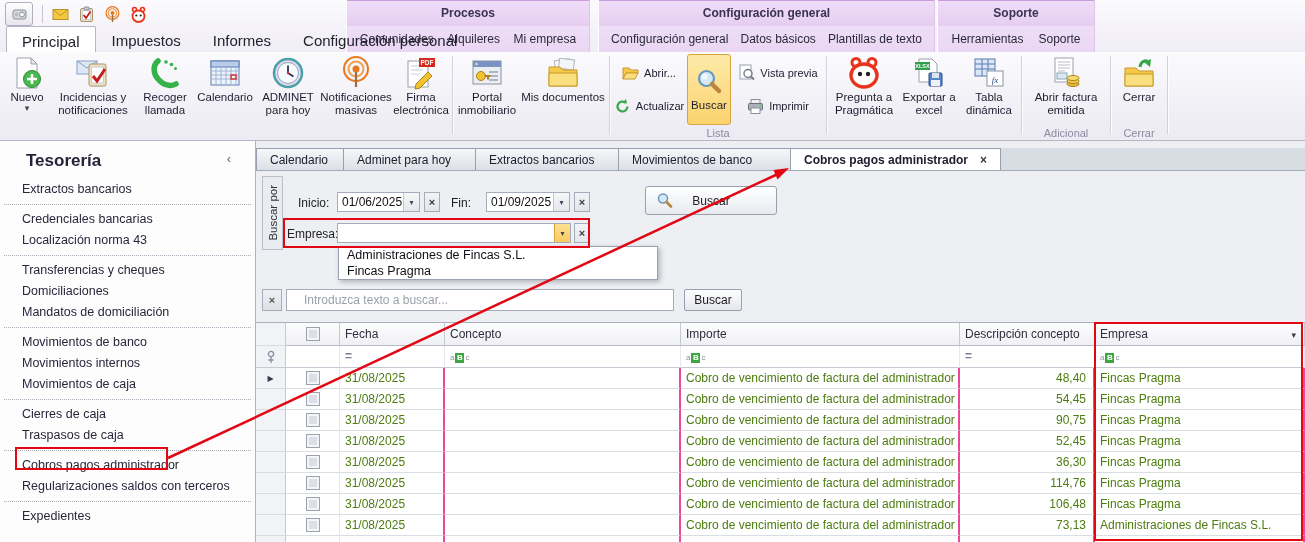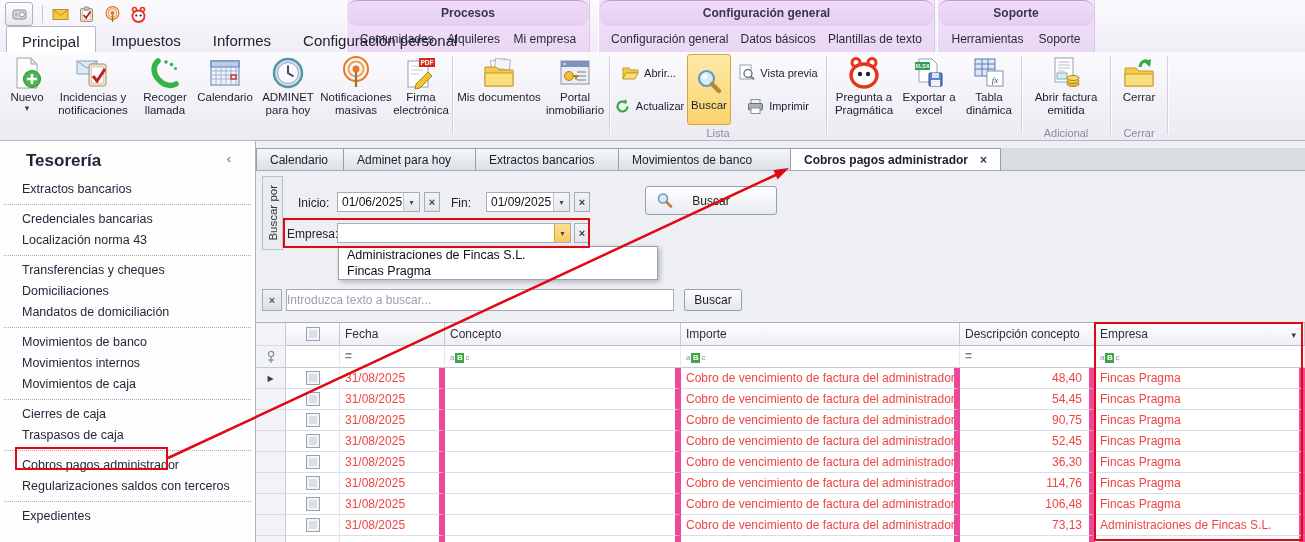--- a/index.html
+++ b/index.html
@@ -13,21 +13,21 @@
   .hdr{position:absolute;left:0;top:0;width:1305px;height:52px;
        background:linear-gradient(#fbfafd,#f0edf5);}
   .qat{position:absolute;left:5px;top:2px;height:24px;display:flex;align-items:center;gap:9px;}
   .qat .qbox{width:26px;height:22px;border:1px solid #b4aec2;border-radius:3px;
        background:linear-gradient(#fefefe,#e9e5f0);display:flex;align-items:center;justify-content:center;}
   .qat .qsep{width:1px;height:18px;background:#c9c3d4;}
   .qicon{width:17px;height:17px;display:block;}
   .ctx{position:absolute;top:0;height:52px;background:linear-gradient(#f3e6fa,#ead6f3);
        border-left:1px solid #fff;border-right:1px solid #dcc4ea;}
   .ctx-title{height:25px;line-height:25px;text-align:center;font-weight:bold;font-size:12px;
-       color:#3a3352;border-top:1px solid #c89ade;background:linear-gradient(#f0ddf8,#e6cdf0);border-radius:10px;}
+       color:#3a3352;border-top:1px solid #c89ade;background:linear-gradient(#f0ddf8,#e6cdf0);}
   .ctx-tabs{height:26px;display:flex;align-items:center;justify-content:space-around;
        font-size:12px;color:#2a2a38;padding:0 6px;}
   .main-tabs{position:absolute;left:6px;top:26px;height:26px;display:flex;align-items:stretch;}
   .mtab{padding:6px 16px 0 16px;font-size:15px;color:#222230;}
   .mtab.active{background:#fff;border:1px solid #b9b3c6;border-bottom:none;
        border-radius:2px 2px 0 0;padding:6px 15px 0 15px;}
   
   .ribbon{position:absolute;left:0;top:52px;width:1305px;height:89px;
       background:linear-gradient(#fbfafd,#eceaf2);border-bottom:1px solid #b9b3c6;
       display:flex;align-items:stretch;padding-left:4px;box-sizing:border-box;}
@@ -86,39 +86,39 @@
       display:flex;align-items:center;justify-content:center;font-size:12px;color:#222;}
   .searchbtn .sicon{position:absolute;left:10px;}
   .popup{position:absolute;left:82px;top:105px;width:318px;height:32px;background:#fff;
       border:1px solid #9aa2b0;box-shadow:2px 2px 5px rgba(60,60,80,.35);z-index:30;}
   .popup .opt{font-size:12.5px;line-height:15px;padding:1px 0 0 8px;color:#101018;white-space:nowrap;}
   
   .findx{position:absolute;left:6px;top:148px;width:20px;height:22px;border:1px solid #a5adba;
       background:linear-gradient(#eef0f3,#dde0e6);box-sizing:border-box;display:flex;
       align-items:center;justify-content:center;font-size:11px;font-weight:bold;color:#555;}
   .findinput{position:absolute;left:30px;top:148px;width:388px;height:22px;border:1px solid #a5adba;
-      box-sizing:border-box;font:12px "Liberation Sans",sans-serif;padding:0 0;color:#333;}
+      box-sizing:border-box;font:12px "Liberation Sans",sans-serif;padding:0 17px;color:#333;}
   .findinput::placeholder{color:#9aa0ab;}
   .findbtn{position:absolute;left:428px;top:148px;width:58px;height:22px;
       background:linear-gradient(#fdfdfe,#e4e7ed);border:1px solid #98a0ae;border-radius:2px;
       box-sizing:border-box;display:flex;align-items:center;justify-content:center;
       font-size:12px;color:#222;}
   
   .grid{position:absolute;left:0;top:181px;right:0;bottom:0;background:#fff;
       border-top:1px solid #aab0bc;display:grid;overflow:hidden;
       grid-template-columns:30px 54px 105px 236px 279px 135px 1fr;
       grid-template-rows:23px 22px repeat(9,21px);}
   .hcell{background:linear-gradient(#fdfdfe,#eff0f4);border-right:1px solid #c5c9d2;
       border-bottom:1px solid #b7bcc7;font-size:12px;color:#2e2e3e;
       padding:4px 0 0 5px;box-sizing:border-box;position:relative;white-space:nowrap;overflow:hidden;}
   .gut{background:#f2f3f6;border-right:1px solid #c5c9d2;border-bottom:1px solid #d9dce2;
       display:flex;align-items:center;justify-content:center;}
   .fcell{background:#fff;border-right:1px solid #e4e7ec;border-bottom:1px solid #c5c9d2;
       padding:3px 0 0 5px;box-sizing:border-box;}
-  .dcell{font-size:12px;color:#ef4444;border-right:6px solid #ec4899;border-bottom:1px solid #dadde3;
+  .dcell{font-size:12px;color:#4d7c0f;border-right:2px solid #ec4899;border-bottom:1px solid #dadde3;
       padding:3px 0 0 5px;box-sizing:border-box;white-space:nowrap;overflow:hidden;}
   .ccell{border-right:1px solid #e4e7ec;border-bottom:1px solid #dadde3;display:flex;
       align-items:center;justify-content:center;}
   .num{text-align:right;padding-right:7px;padding-left:0;}
   .cb{width:12px;height:12px;border:1px solid #9aa2ae;background:#f4f5f8;
       display:inline-block;position:relative;}
   .cb:after{content:"";position:absolute;left:2px;top:2px;right:2px;bottom:2px;background:#dcdfe6;}
   .rowarrow{font-size:8px;color:#3a3a48;}
   .eq{font-weight:bold;color:#7a8090;font-size:12px;}
   .abc{display:inline-flex;align-items:center;gap:1px;font-size:8px;color:#8a8f9a;}
@@ -268,39 +268,39 @@
     <span class="ricon"><svg viewBox="0 0 34 34">
           <rect x="4" y="5" width="20" height="26" fill="#fff" stroke="#9aa0ac"></rect>
           <path d="M7 10h12M7 14h12M7 18h8" stroke="#c8ccd4"></path>
           <rect x="15" y="2" width="16" height="9" fill="#d42a1e"></rect>
           <text x="23" y="9" font-size="6.5" font-weight="bold" fill="#fff" text-anchor="middle" font-family="Liberation Sans,sans-serif">PDF</text>
           <path d="M12 28l12-12 4 4-12 12-5 1z" fill="#f2c230" stroke="#a8841c"></path>
         </svg></span>
     <span>Firma electrónica</span>
   </div>
   <div class="rsep"></div>
-  <div class="rbtn" style="width:88px">
-    <span class="ricon"><svg viewBox="0 0 34 34">
-          <rect x="9" y="4" width="15" height="10" fill="#fff" stroke="#b0b4bc" transform="rotate(-8 16 9)"></rect>
-          <rect x="13" y="3" width="15" height="10" fill="#f4f5f8" stroke="#b0b4bc" transform="rotate(7 20 8)"></rect>
-          <path d="M3 11h11l3 3h14v16H3z" fill="#f6c94a" stroke="#c79a28"></path>
-          <path d="M3 17h28v13H3z" fill="#fadf7e" stroke="#c79a28"></path>
-        </svg></span>
-    <span>Mis documentos</span>
-  </div>
   <div class="rbtn" style="width:64px">
     <span class="ricon"><svg viewBox="0 0 34 34">
           <rect x="3" y="5" width="28" height="23" fill="#eceef2" stroke="#8a92a2"></rect>
           <rect x="3" y="5" width="28" height="6" fill="#7a93c0"></rect>
           <circle cx="6.5" cy="8" r="1.2" fill="#dce4f0"></circle>
           <path d="M19 16h9M19 20h9M19 24h9" stroke="#9aa2b2" stroke-width="1.4"></path>
           <circle cx="11" cy="20" r="4.5" fill="#f2c230" stroke="#a8841c"></circle>
           <path d="M14.5 20h6M18 20v3.5" stroke="#a8841c" stroke-width="2"></path>
         </svg></span>
     <span>Portal inmobiliario</span>
+  </div>
+  <div class="rbtn" style="width:88px">
+    <span class="ricon"><svg viewBox="0 0 34 34">
+          <rect x="9" y="4" width="15" height="10" fill="#fff" stroke="#b0b4bc" transform="rotate(-8 16 9)"></rect>
+          <rect x="13" y="3" width="15" height="10" fill="#f4f5f8" stroke="#b0b4bc" transform="rotate(7 20 8)"></rect>
+          <path d="M3 11h11l3 3h14v16H3z" fill="#f6c94a" stroke="#c79a28"></path>
+          <path d="M3 17h28v13H3z" fill="#fadf7e" stroke="#c79a28"></path>
+        </svg></span>
+    <span>Mis documentos</span>
   </div>
   <div class="rsep"></div>
 
   <div class="rgroup">
     <div class="sstack" style="width:70px">
       <div class="sbtn">
         <svg class="sicon" viewBox="0 0 17 17">
             <path d="M1 4h6l2 2h7v3H4l-3 6z" fill="#f6c94a" stroke="#c79a28"></path>
             <path d="M4 9h12l-3 6H1z" fill="#fadf7e" stroke="#c79a28"></path>
           </svg>

